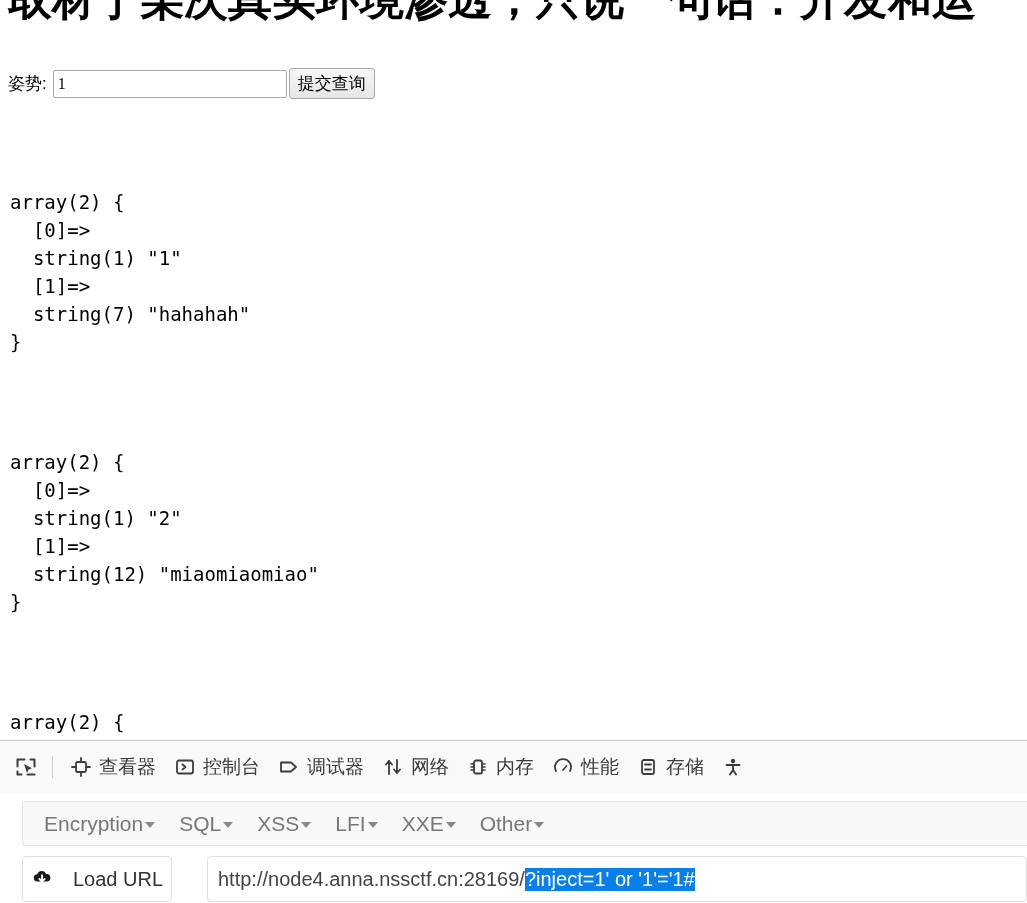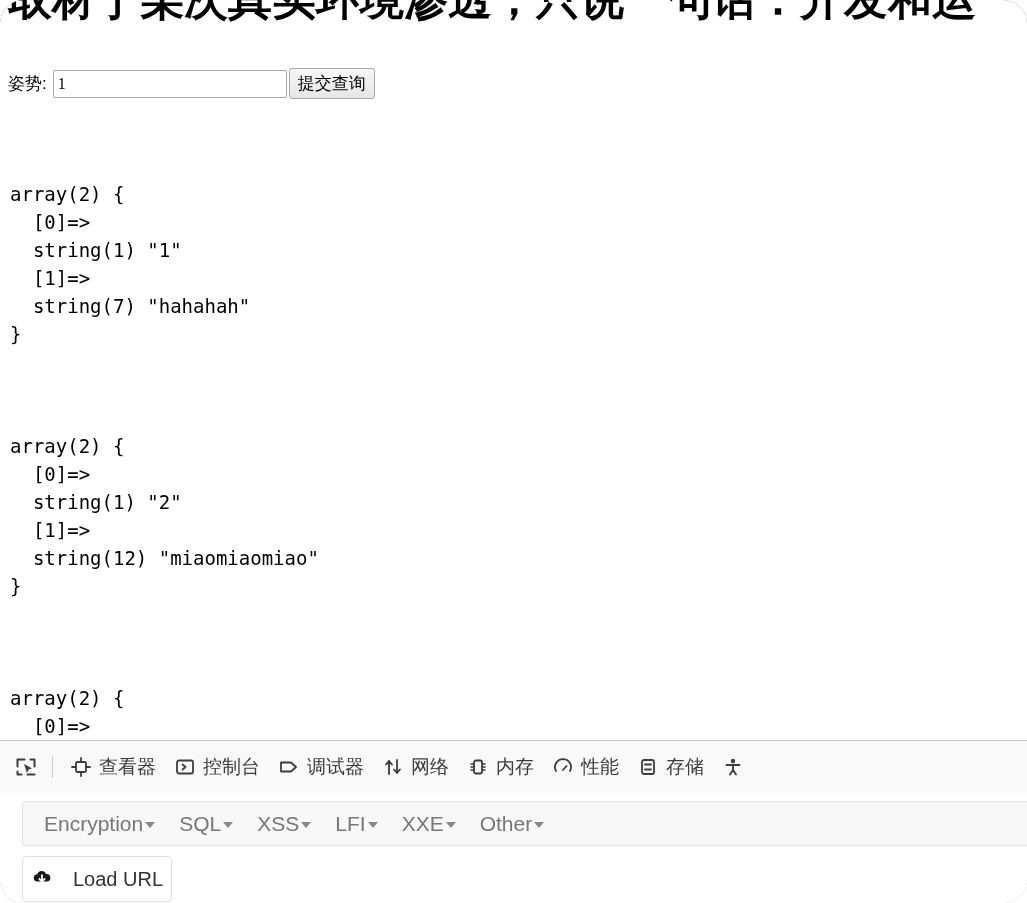--- a/index.html
+++ b/index.html
@@ -12,21 +12,20 @@
     background: #ffffff;
     font-family: "Liberation Serif", serif;
   }
 
   #app {
     position: relative;
     width: 1027px;
     height: 903px;
     overflow: hidden;
     background: #737373;
-    border-radius: 24px;
   }
 
   
   .page-content {
     position: absolute;
     left: 0;
     top: 0;
     width: 1027px;
     height: 740px;
     overflow: hidden;
@@ -97,21 +96,21 @@
     left: 10px;
     top: 124px;
     font-family: "Liberation Mono", monospace;
     font-size: 19px;
     line-height: 28px;
     color: #000000;
     white-space: pre;
   }
 
   .dump-block {
-    margin: 0 0 28px 0;
+    margin: 8px 0 28px 0;
     white-space: pre;
   }
 
   
   .devtools {
     position: absolute;
     left: 0;
     top: 740px;
     width: 1027px;
     height: 163px;
@@ -445,17 +444,21 @@
       <div class="load-url-btn">
         <span>
           <svg width="22" height="22" viewBox="0 0 22 22">
             <path d="M5.8 15.5a3.6 3.6 0 0 1 .4-7.15A4.6 4.6 0 0 1 15 8.1a3.4 3.4 0 0 1 1.2 7.4z" fill="#1a1a1a"></path>
             <path d="M11 9.2v5.4M11 15.6l-2.6-2.6M11 15.6l2.6-2.6" stroke="#ffffff" stroke-width="1.8" fill="none" stroke-linecap="round" stroke-linejoin="round"></path>
           </svg>
         </span>
         <span>Load URL</span>
       </div>
 
+      <div class="url-field">
+        <span class="url-plain">http://node4.anna.nssctf.cn:28169/</span>
+          <span class="url-selected">?inject=1' or '1'='1#</span>
+      </div>
     </div>
 
   </div>
 
 </div>
 
 </body></html>

